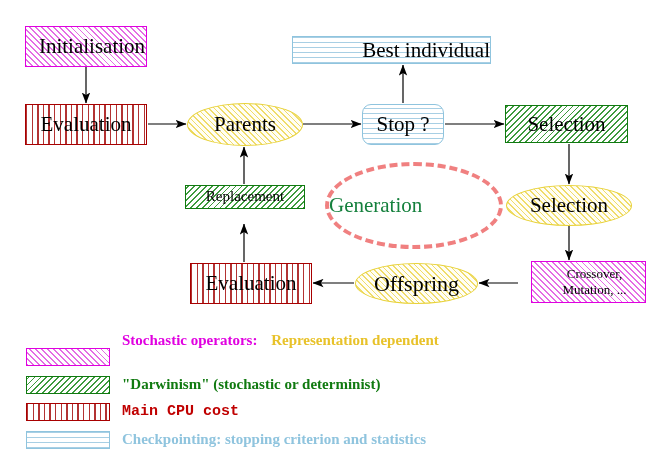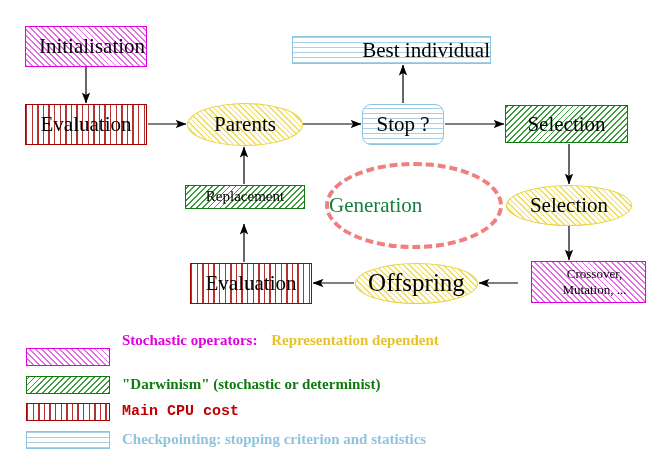--- a/index.html
+++ b/index.html
@@ -151,21 +151,21 @@
 
 <div class="node hatch-yellow ellipse" style="left:506px; top:185px; width:126px; height:41px; font-size:21px;">
   <span class="lbl">Selection</span>
 </div>
 
 <div class="node hatch-magenta" style="left:519px; top:261px; width:115px; height:42px; font-size:13px; flex-direction:column; line-height:1.25;margin-left:12px;">
   <span class="lbl">Crossover,</span>
   <span class="lbl">Mutation, ...</span>
 </div>
 
-<div class="node hatch-yellow ellipse" style="left:355px; top:263px; width:123px; height:41px; font-size:25px;">
+<div class="node hatch-yellow ellipse" style="left:355px; top:263px; width:123px; height:41px; font-size:22px;">
   <span class="lbl">Offspring</span>
 </div>
 
 <div class="node hatch-red-vert" style="left:190px; top:263px; width:122px; height:41px; font-size:21px;">
   <span class="lbl">Evaluation</span>
 </div>
 
 <div class="node hatch-green" style="left:185px; top:185px; width:120px; height:24px; font-size:15px;">
   <span class="lbl">Replacement</span>
 </div>

